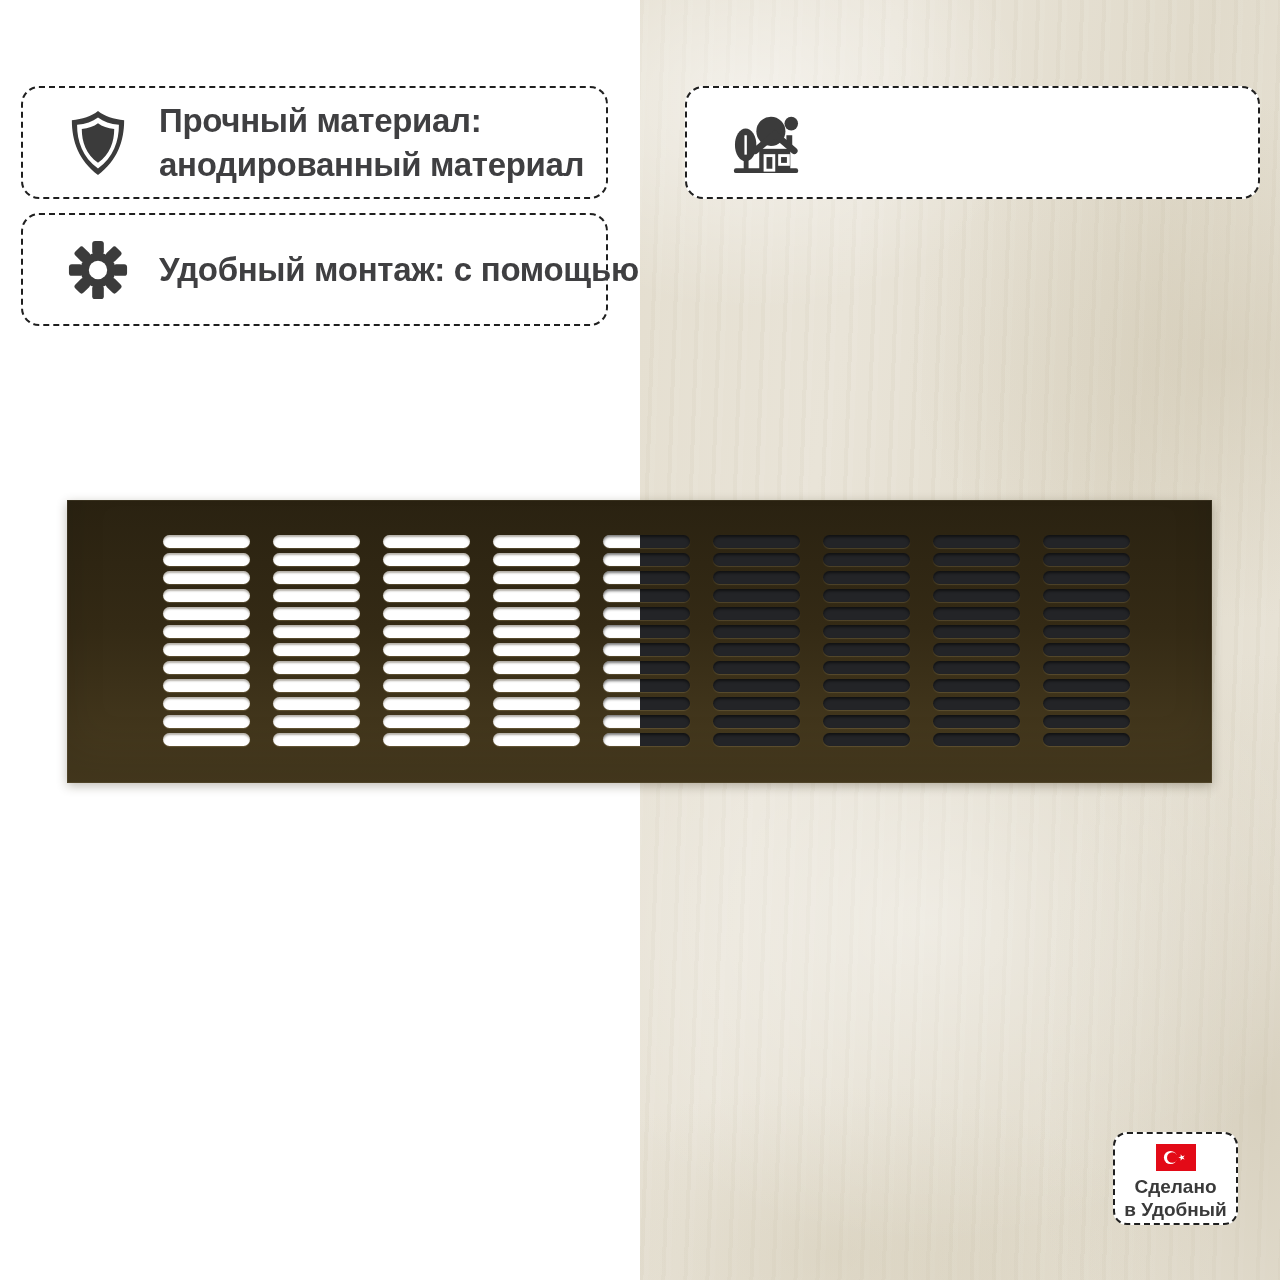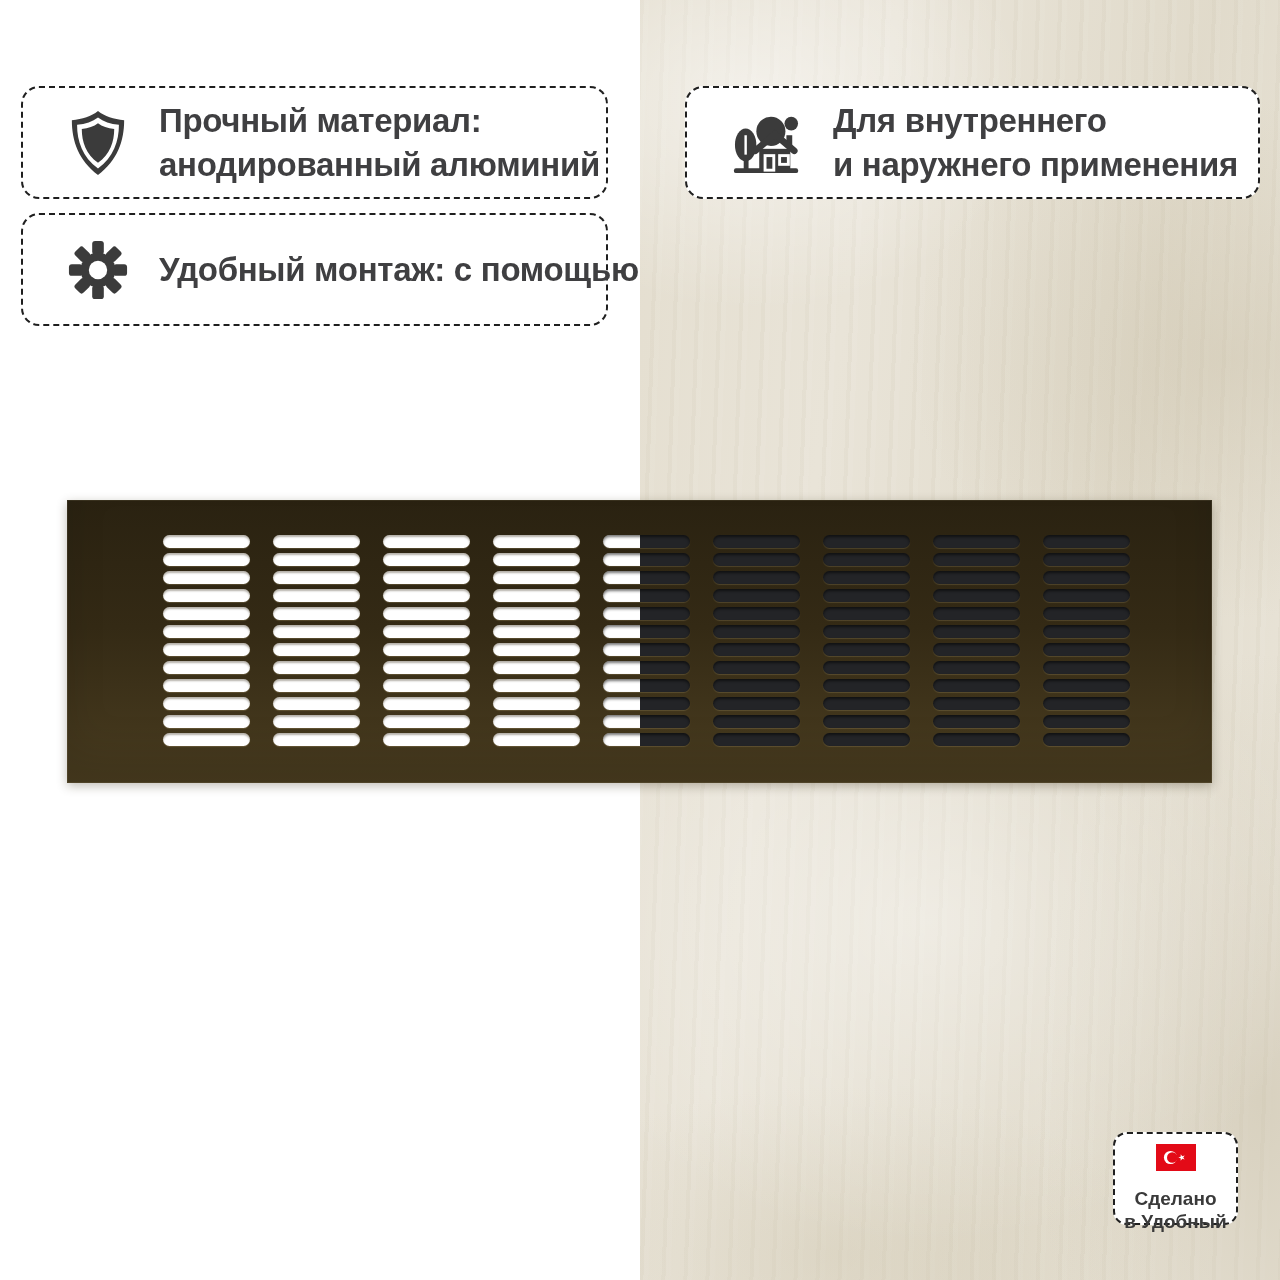--- a/index.html
+++ b/index.html
@@ -54,41 +54,41 @@
   .slot-dark{box-shadow:inset 0 2px 3px rgba(0,0,0,0.55), 0 1px 1px rgba(255,235,170,0.15);}
   
   .badge{
     position:absolute;left:1113px;top:1132px;width:125px;height:93px;
     background:#ffffff;border:2px dashed #1f1f1f;border-radius:14px;
     box-sizing:border-box;
     display:flex;flex-direction:column;align-items:center;
     padding-top:10px;
   }
   .badge-flag svg{display:block;}
-  .badge-text{margin-top:17px;font-size:19px;font-weight:700;line-height:1.2;color:#3a3a3a;text-align:center;}
+  .badge-text{margin-top:5px;font-size:19px;font-weight:700;line-height:1.2;color:#3a3a3a;text-align:center;}
   .badge-text span{display:block;white-space:nowrap;}
 </style>
 </head>
 <body>
 
 <div class="canvas">
 
   <div class="bg-right"></div>
 
   <div class="feature-box" id="box-material">
     <span class="fb-icon">
       <svg width="62" height="68" viewBox="0 0 64 70">
         <path class="icon-fill" d="M32 2 C39 7.5 48 10.5 59 11.5 C59 33 52 53 32 68 C12 53 5 33 5 11.5 C16 10.5 25 7.5 32 2 Z"></path>
         <path d="M32 2 C39 7.5 48 10.5 59 11.5 C59 33 52 53 32 68 C12 53 5 33 5 11.5 C16 10.5 25 7.5 32 2 Z" fill="#ffffff" transform="translate(6.4,7) scale(0.8)"></path>
         <path class="icon-fill" d="M32 2 C39 7.5 48 10.5 59 11.5 C59 33 52 53 32 68 C12 53 5 33 5 11.5 C16 10.5 25 7.5 32 2 Z" transform="translate(12.16,13.3) scale(0.62)"></path>
       </svg>
     </span>
     <div class="fb-text">
       <span>Прочный материал:</span>
-      <span>анодированный алюминий</span>
+      <span>анодированный материал</span>
     </div>
   </div>
 
   <div class="feature-box" id="box-mounting">
     <span class="fb-icon">
       <svg width="62" height="62" viewBox="0 0 64 64">
         <g class="icon-fill">
           <rect x="26" y="2" width="12" height="14" rx="3"></rect>
           <rect x="26" y="2" width="12" height="14" rx="3" transform="rotate(45 32 32)"></rect>
           <rect x="26" y="2" width="12" height="14" rx="3" transform="rotate(90 32 32)"></rect>
@@ -118,24 +118,20 @@
           <rect x="56" y="26" width="6" height="12"></rect>
           <path d="M24 42 L44 25 L64 42" stroke="#3b3b3b" stroke-width="7" fill="none" stroke-linecap="round"></path>
           <rect x="28" y="40" width="32" height="22"></rect>
           <rect x="2" y="60" width="66" height="5" rx="2"></rect>
         </g>
         <line x1="14" y1="26" x2="14" y2="46" stroke="#ffffff" stroke-width="2.5"></line>
         <rect x="34" y="47" width="9" height="15" fill="none" stroke="#ffffff" stroke-width="3"></rect>
         <rect x="49" y="47" width="9" height="9" fill="none" stroke="#ffffff" stroke-width="3"></rect>
       </svg>
     </span>
-    <div class="fb-text">
-      <span>Для внутреннего</span>
-      <span>и наружнего применения</span>
-    </div>
   </div>
 
 
   <div class="grille" style="left: 67px; top: 500px; width: 1145px; height: 283px; background: linear-gradient(rgb(42, 34, 17) 0%, rgb(52, 42, 21) 45%, rgb(74, 61, 32) 100%);">
       <div class="slot slot-light" style="left: 96px; top: 35px; width: 87px; height: 13px; background: rgb(255, 255, 255);"></div>
       <div class="slot slot-light" style="left: 96px; top: 53px; width: 87px; height: 13px; background: rgb(255, 255, 255);"></div>
       <div class="slot slot-light" style="left: 96px; top: 71px; width: 87px; height: 13px; background: rgb(255, 255, 255);"></div>
       <div class="slot slot-light" style="left: 96px; top: 89px; width: 87px; height: 13px; background: rgb(255, 255, 255);"></div>
       <div class="slot slot-light" style="left: 96px; top: 107px; width: 87px; height: 13px; background: rgb(255, 255, 255);"></div>
       <div class="slot slot-light" style="left: 96px; top: 125px; width: 87px; height: 13px; background: rgb(255, 255, 255);"></div>

